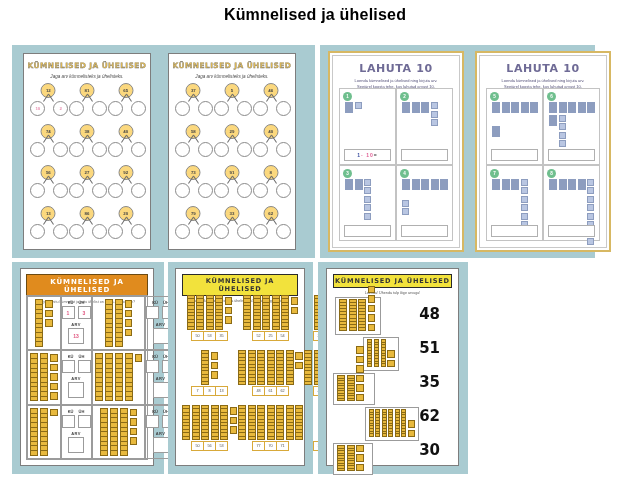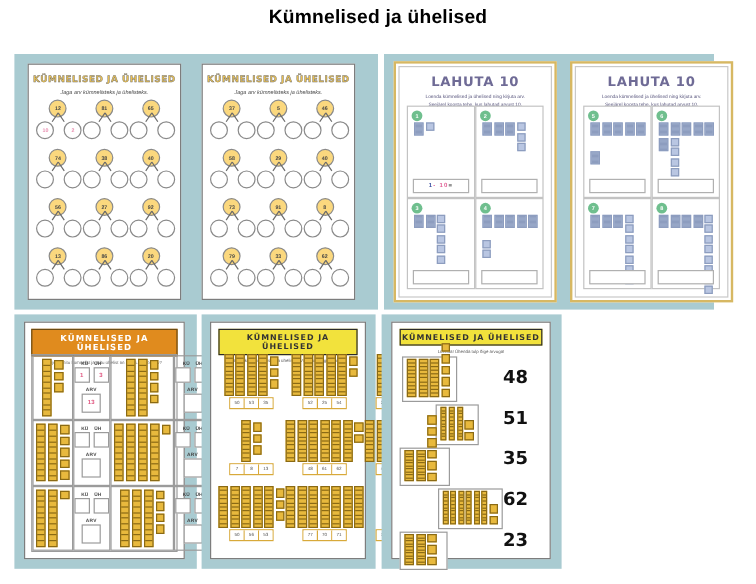--- a/index.html
+++ b/index.html
@@ -1898,16 +1898,16 @@
           <div class="ycol" style="height: auto;">
             <div class="yunit"></div>
             <div class="yunit"></div>
             <div class="yunit"></div>
           </div>
         </div>
         <div class="mnum" style="top: 10px;">48</div>
         <div class="mnum" style="top: 44px;">51</div>
         <div class="mnum" style="top: 78px;">35</div>
         <div class="mnum" style="top: 112px;">62</div>
-        <div class="mnum" style="top: 146px;">23</div>
+        <div class="mnum" style="top: 146px;">30</div>
       </div>
   </div>
 </div>
 
 </body></html>

